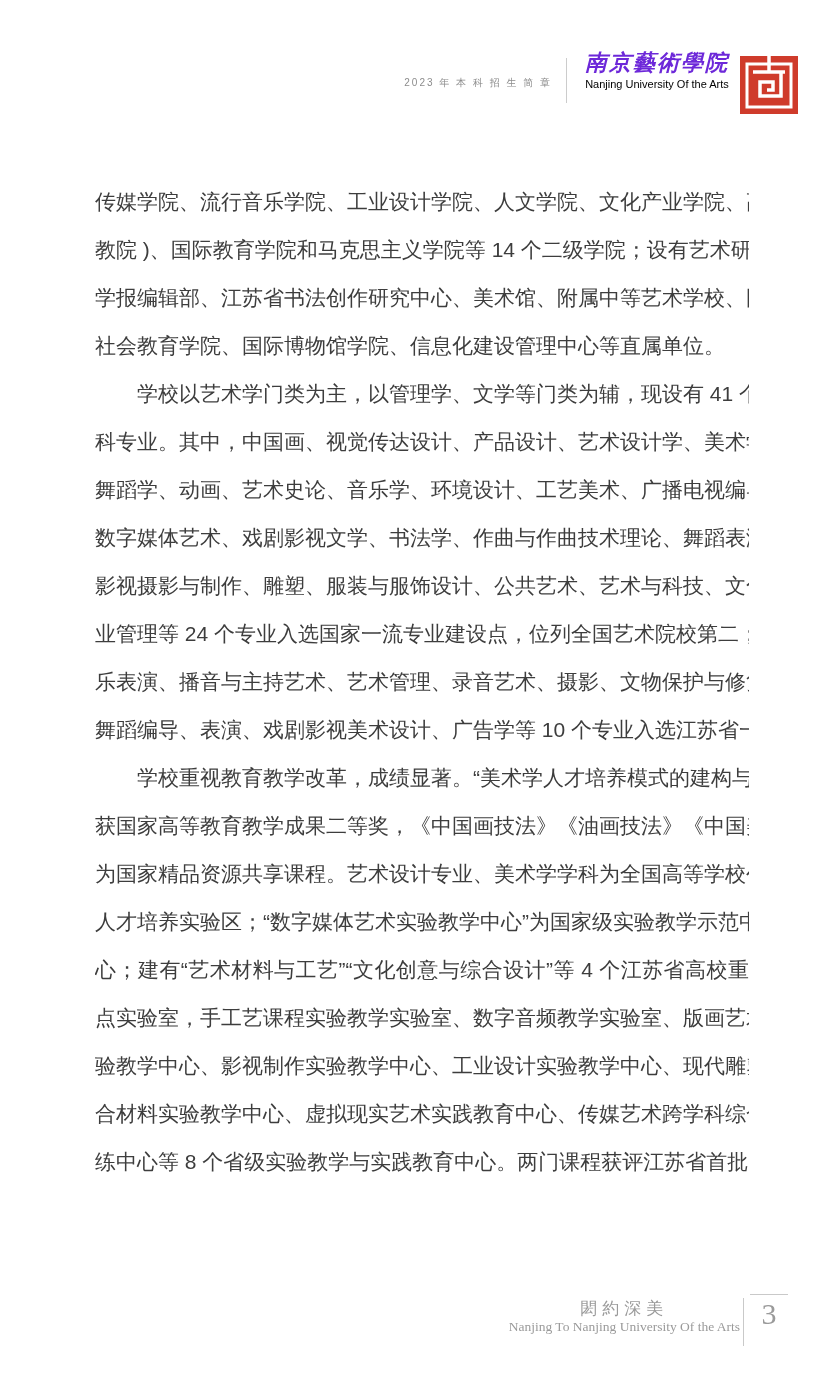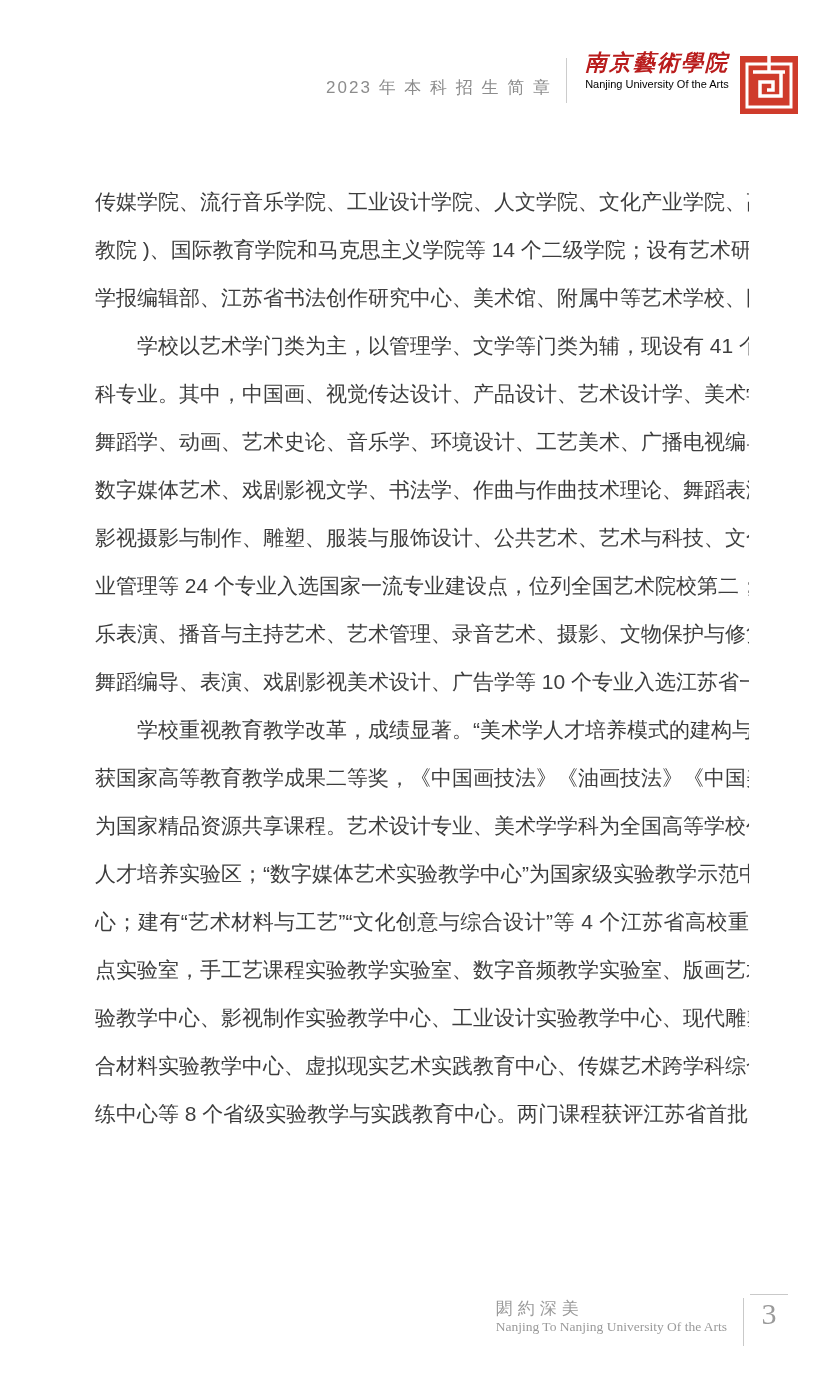--- a/index.html
+++ b/index.html
@@ -14,21 +14,21 @@
     height: 1396px;
     background: #ffffff;
     overflow: hidden;
   }
 
   
   .doc-title {
     position: absolute;
     top: 76px;
     right: 278px;
-    font-size: 17px;
+    font-size: 10px;
     letter-spacing: 2px;
     color: #8c8c8c;
     white-space: nowrap;
   }
   .header-divider {
     position: absolute;
     top: 58px;
     left: 566px;
     width: 1px;
     height: 45px;
@@ -40,21 +40,21 @@
     left: 578px;
     width: 158px;
     text-align: center;
   }
   .logo-cn {
     font-family: "DejaVu Serif", serif;
     font-weight: bold;
     font-style: italic;
     font-size: 22px;
     line-height: 28px;
-    color: #b91c1c;
+    color: #6d28d9;
     letter-spacing: 2px;
     white-space: nowrap;
   }
   .logo-en {
     font-size: 11px;
     line-height: 16px;
     color: #000000;
     white-space: nowrap;
   }
   .seal {
@@ -91,23 +91,23 @@
 
   
   .footer {
     position: absolute;
     top: 1288px;
     right: 40px;
     display: flex;
     align-items: flex-start;
   }
   .footer-left {
-    text-align: left;
+    text-align: center;
     padding-top: 10px;
-    margin-right: 16px;
+    margin-right: 3px;
   }
   .motto {
     font-family: "DejaVu Serif", serif;
     font-size: 17px;
     line-height: 20px;
     letter-spacing: 5px;
     color: #9a9a9a;
     white-space: nowrap;
   }
   .welcome {
@@ -162,20 +162,21 @@
       <line x1="29" y1="0" x2="29" y2="22" stroke="#ffffff" stroke-width="3.5"></line>
       <line x1="13" y1="22" x2="45" y2="22" stroke="#ffffff" stroke-width="3.5"></line>
       <path d="M41 22 V46 H20 V32 H33 V40 H27" fill="none" stroke="#ffffff" stroke-width="3.5"></path>
     </svg>
   </div>
 
   <div class="body-text" id="body-text">
       <div class="line">传媒学院、流行音乐学院、工业设计学院、人文学院、文化产业学院、高职院( 成</div>
       <div class="line">教院 )、国际教育学院和马克思主义学院等 14 个二级学院；设有艺术研究院、</div>
       <div class="line">学报编辑部、江苏省书法创作研究中心、美术馆、附属中等艺术学校、图书馆、</div>
+      <div class="line last">社会教育学院、国际博物馆学院、信息化建设管理中心等直属单位。</div>
       <div class="line indent">学校以艺术学门类为主，以管理学、文学等门类为辅，现设有 41 个本</div>
       <div class="line">科专业。其中，中国画、视觉传达设计、产品设计、艺术设计学、美术学、绘画、</div>
       <div class="line">舞蹈学、动画、艺术史论、音乐学、环境设计、工艺美术、广播电视编导、</div>
       <div class="line">数字媒体艺术、戏剧影视文学、书法学、作曲与作曲技术理论、舞蹈表演、</div>
       <div class="line">影视摄影与制作、雕塑、服装与服饰设计、公共艺术、艺术与科技、文化产</div>
       <div class="line">业管理等 24 个专业入选国家一流专业建设点，位列全国艺术院校第二；音</div>
       <div class="line">乐表演、播音与主持艺术、艺术管理、录音艺术、摄影、文物保护与修复、</div>
       <div class="line">舞蹈编导、表演、戏剧影视美术设计、广告学等 10 个专业入选江苏省一流</div>
       <div class="line indent">学校重视教育教学改革，成绩显著。“美术学人才培养模式的建构与实践”</div>
       <div class="line">获国家高等教育教学成果二等奖，《中国画技法》《油画技法》《中国美术史》</div>

